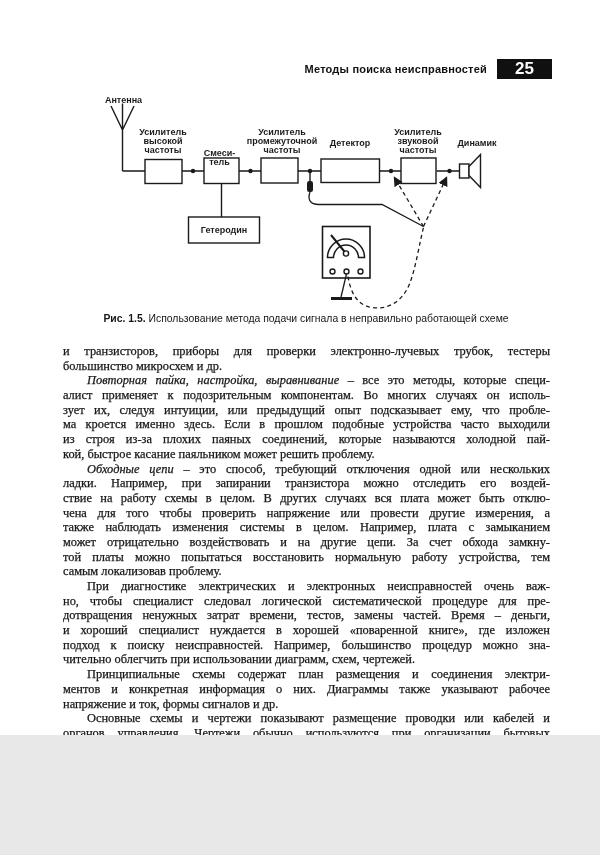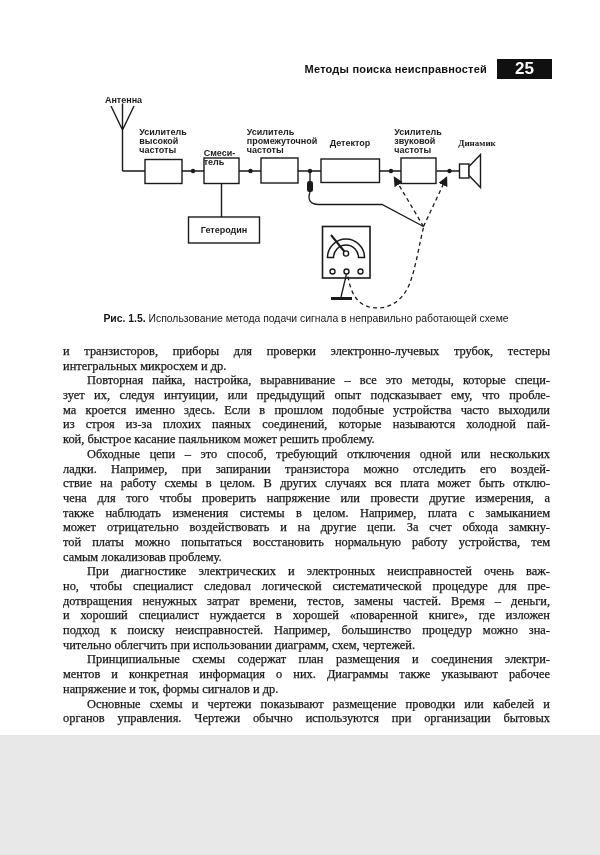--- a/index.html
+++ b/index.html
@@ -5,33 +5,33 @@
   html,body{margin:0;padding:0;background:#e8e8e8;}
   .page{position:relative;width:600px;height:735px;background:#ffffff;color:#1a1a1a;
         font-family:"Liberation Sans",sans-serif;overflow:hidden;}
   
   .rh-title{position:absolute;top:59px;right:113px;height:21px;line-height:21px;
             font-size:11px;font-weight:bold;letter-spacing:.2px;color:#111;}
   .rh-page{position:absolute;top:59px;left:497px;width:55px;height:20px;background:#101010;
            color:#ffffff;font-size:17px;font-weight:bold;text-align:center;line-height:20px;}
   
   .fig-svg{position:absolute;left:0;top:0;width:600px;height:855px;}
-  .fig-label{position:absolute;transform:translateX(-50%);text-align:left;
+  .fig-label{position:absolute;transform:translateX(-50%);text-align:center;
              font-size:9px;line-height:9.2px;font-weight:bold;white-space:pre-line;color:#1c1c1c;}
   .caption{position:absolute;top:313px;left:0;width:612px;text-align:center;
            font-size:10.4px;color:#161616;}
   .caption .cl{font-weight:bold;}
   
   .bodytext{position:absolute;top:344px;left:63px;width:487px;
             font-family:"Liberation Serif",serif;font-size:12.4px;color:#181818;
             -webkit-text-stroke:0.25px #181818;}
   .line{height:14.7px;line-height:14.7px;text-align:justify;text-align-last:justify;overflow:hidden;}
   .line.last{text-align-last:left;}
   .line.indent{text-indent:24px;}
-  .it{}
+  .it{font-style:italic;}
 </style>
 </head>
 <body>
 
 <div class="page">
 
   <div class="rh-title">Методы поиска неисправностей</div>
   <div class="rh-page">25</div>
 
   <svg class="fig-svg" viewBox="0 0 600 855" fill="none" stroke="#1a1a1a" stroke-width="1.4">
@@ -103,29 +103,30 @@
 частоты</div>
   <div class="fig-label" style="left:219.5px;top:136.8px;margin-top:12px;">Смеси-
 тель</div>
   <div class="fig-label" style="left:282px;top:127.5px;">Усилитель
 промежуточной
 частоты</div>
   <div class="fig-label" style="left:350px;top:138.5px;">Детектор</div>
   <div class="fig-label" style="left:418px;top:127.5px;">Усилитель
 звуковой
 частоты</div>
-  <div class="fig-label" style="left:477px;top:138.5px;font-family:Liberation Serif, serif;">Динамик</div>
+  <div class="fig-label" style="left:477px;top:138.5px;">Динамик</div>
   <div class="fig-label" style="left:224px;top:225.5px;">Гетеродин</div>
 
   <div class="caption"><span class="cl">Рис. 1.5.</span><span> Использование метода подачи сигнала в неправильно работающей схеме</span></div>
 
   <div class="bodytext">
       <div class="line"><span>и транзисторов, приборы для проверки электронно-лучевых трубок, тестеры</span></div>
-      <div class="line last"><span>интегральных микросхем и др.</span></div>
+      <div class="line last"><span>большинство микросхем и др.</span></div>
       <div class="line indent"><span class="it">Повторная пайка, настройка, выравнивание</span><span> – все это методы, которые специ-</span></div>
+      <div class="line"><span>алист применяет к подозрительным компонентам. Во многих случаях он исполь-</span></div>
       <div class="line"><span>зует их, следуя интуиции, или предыдущий опыт подсказывает ему, что пробле-</span></div>
       <div class="line"><span>ма кроется именно здесь. Если в прошлом подобные устройства часто выходили</span></div>
       <div class="line"><span>из строя из-за плохих паяных соединений, которые называются холодной пай-</span></div>
       <div class="line last"><span>кой, быстрое касание паяльником может решить проблему.</span></div>
       <div class="line indent"><span class="it">Обходные цепи</span><span> – это способ, требующий отключения одной или нескольких</span></div>
       <div class="line"><span>ладки. Например, при запирании транзистора можно отследить его воздей-</span></div>
       <div class="line"><span>ствие на работу схемы в целом. В других случаях вся плата может быть отклю-</span></div>
       <div class="line"><span>чена для того чтобы проверить напряжение или провести другие измерения, а</span></div>
       <div class="line"><span>также наблюдать изменения системы в целом. Например, плата с замыканием</span></div>
       <div class="line"><span>может отрицательно воздействовать и на другие цепи. За счет обхода замкну-</span></div>

